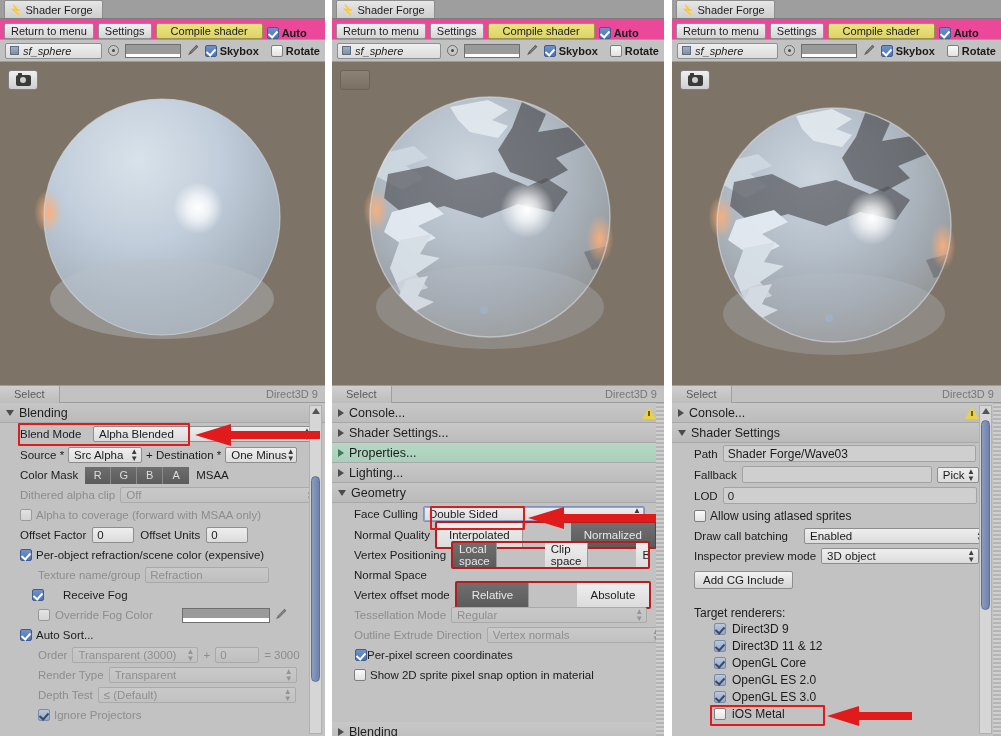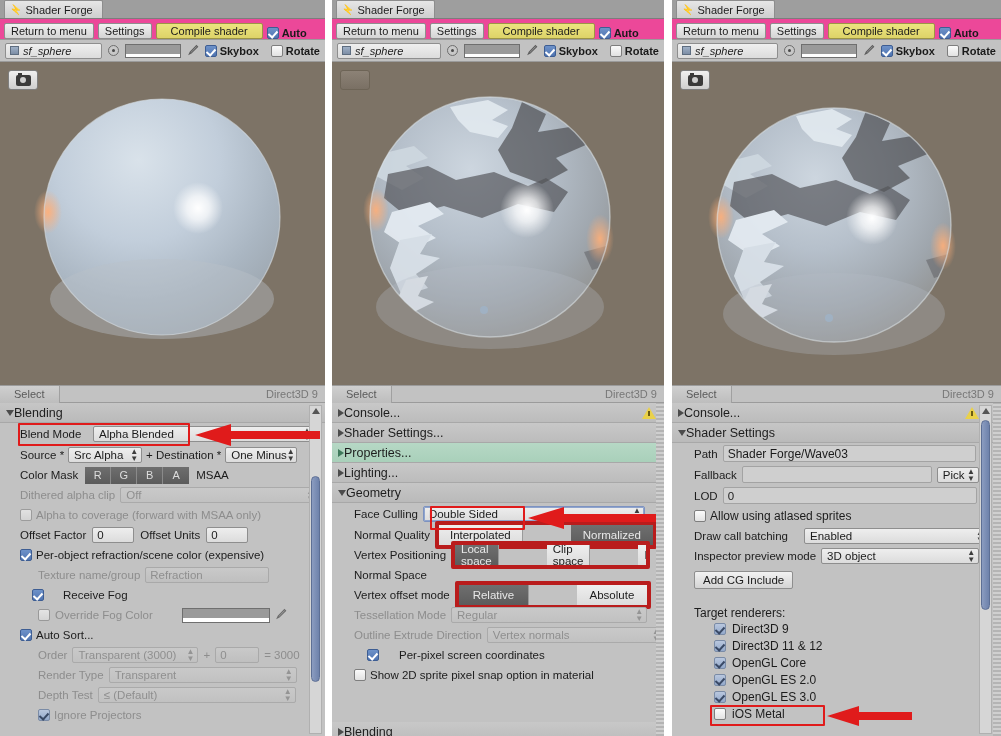--- a/index.html
+++ b/index.html
@@ -132,21 +132,21 @@
     height: 17px; padding: 0 14px; display:flex; align-items:center;
     background: linear-gradient(#cfcfcf,#bdbdbd);
     border-right: 1px solid #a0a0a0;
     color: #5a5a5a; font-size: 11px;
   }
   .status-api { color:#777; font-size: 11px; }
 
   
   .inspector { position: relative; background: #c2c2c2; overflow: hidden; }
   .sectionbar {
-    height: 20px; display:flex; align-items:center; 
+    height: 20px; display:flex; align-items:center; gap:5px;
     padding-left: 6px;
     background: linear-gradient(#c8c8c8,#bcbcbc);
     border-bottom: 1px solid #a8a8a8;
     font-size: 12.5px; color: #1d1d1d;
   }
   .sectionbar.green { background: linear-gradient(#b6d8c5,#a9d0ba); }
   .sectionbar.open  { background: linear-gradient(#c6c6c6,#bababa); }
   .tri { width:0; height:0; flex:none; }
   .tri.right { border-left: 6px solid #4c4c4c; border-top: 4px solid transparent; border-bottom: 4px solid transparent; }
   .tri.right.g { border-left-color: #3f7a5c; }
@@ -169,21 +169,21 @@
   .fld.flat { background:#cfcfcf; border-color:#a3a3a3; }
   .popup {
     height:16px; background: linear-gradient(#eeeeee,#dcdcdc);
     border:1px solid #8e8e8e; border-radius:2px;
     display:flex; align-items:center; justify-content:space-between;
     padding:0 3px 0 5px; font-size:11.5px; color:#1b1b1b; white-space:nowrap;
   }
   .popup.dim { color:#8f8f8f; background: linear-gradient(#c9c9c9,#c1c1c1); border-color:#aaa; }
   .arrows { font-size:8px; line-height:7px; color:#3c3c3c; text-align:center; }
   .arrows.dim { color:#949494; }
-  .seg { display:flex; height:28px; border:4px solid #b91c1c; border-radius:2px; overflow:hidden;gap:48px; }
+  .seg { display:flex; height:28px; border:2px solid #b91c1c; border-radius:2px; overflow:hidden;gap:48px; }
   .seg > div {
     display:flex; align-items:center; justify-content:center;
     font-size:11.5px; padding:0 6px;
     background: linear-gradient(#eeeeee,#dcdcdc); color:#1b1b1b;
     border-right:1px solid #9a9a9a;
   }
   .seg > div:last-child { border-right:none; }
   .seg > div.sel { background: linear-gradient(#6f6f6f,#5c5c5c); color:#e8e8e8; }
   .mask { display:flex; height:17px; }
   .mask > div {
@@ -594,21 +594,21 @@
       </div>
 
       <div class="row" style="padding-left:22px;gap:5px">
         <span class="lbl dim">Outline Extrude Direction</span>
         <div class="popup dim" style="width:180px">
           <span>Vertex normals</span>
           <span class="arrows dim">▲<br>▼</span>
         </div>
       </div>
 
-      <div class="row" style="padding-left:35px;gap:20px">
+      <div class="row" style="padding-left:23px;gap:0">
         <span class="chk on"></span>
         <span class="lbl">Per-pixel screen coordinates</span>
       </div>
 
       <div class="row" style="padding-left:22px;gap:4px">
         <span class="chk"></span>
         <span class="lbl">Show 2D sprite pixel snap option in material</span>
       </div>
 
       <div class="sectionbar" style="position:absolute;left:0;right:0;bottom:-6px">

